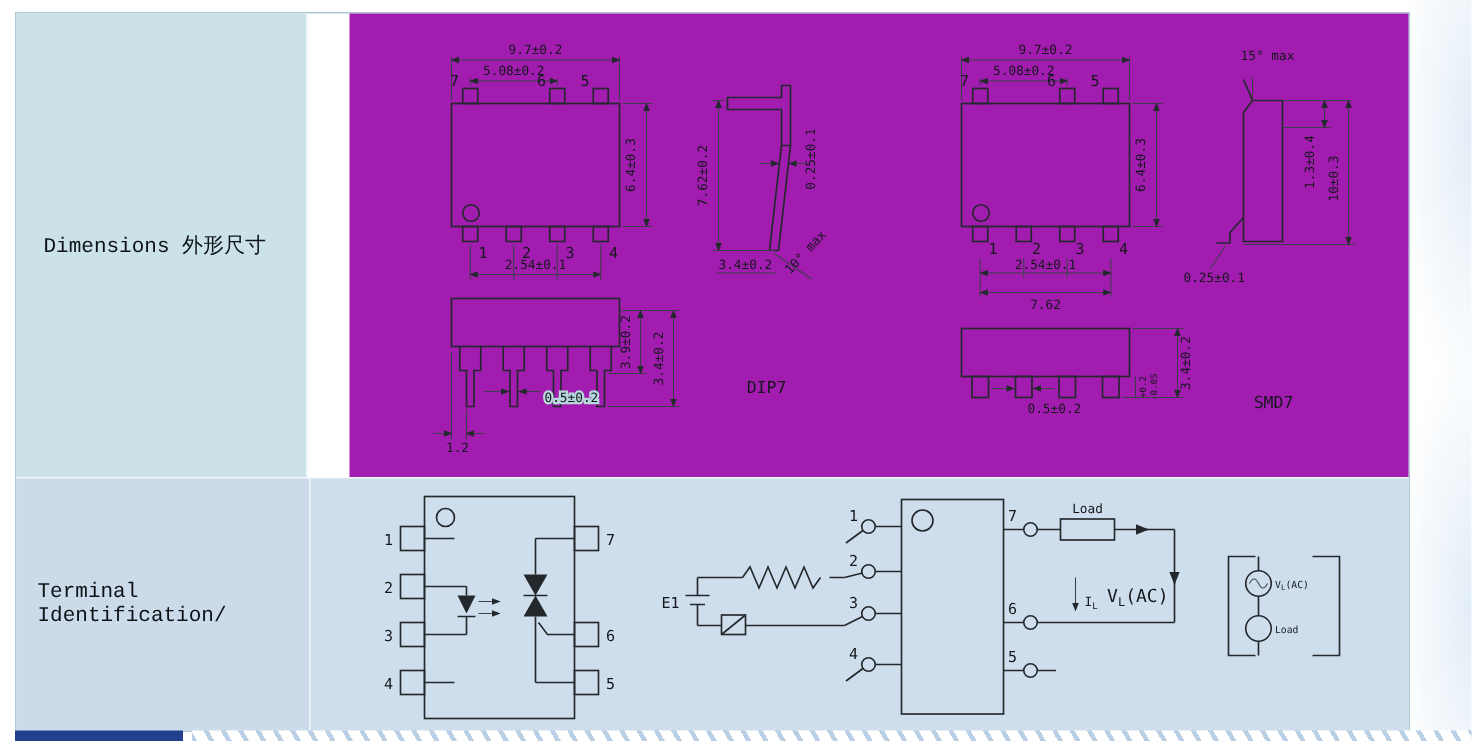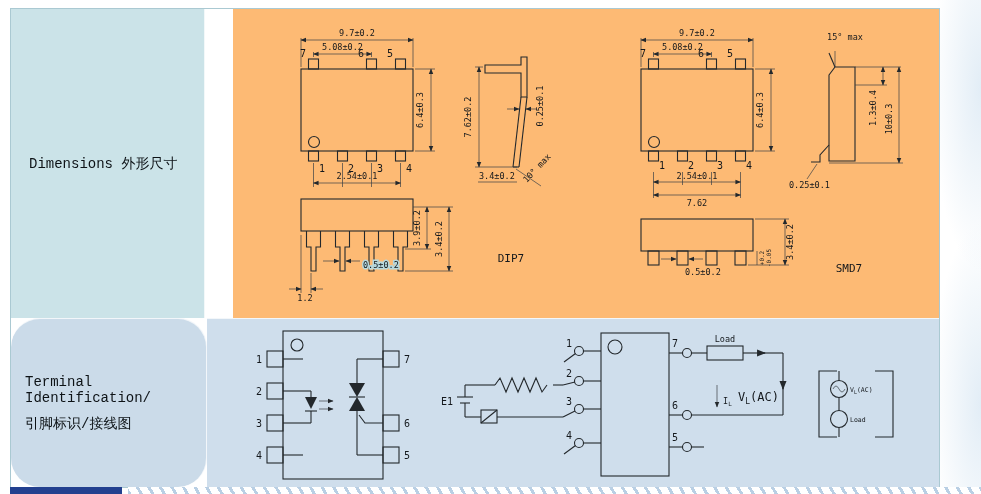--- a/index.html
+++ b/index.html
@@ -16,23 +16,23 @@
   .navy-bar { position:absolute; left:10px; bottom:0; width:112px; height:7px; background:#23408f; }
 
   .sheet { position:absolute; left:10px; top:8px; width:930px; height:480px; border:1px solid #aac9d2; }
   .row { display:flex; width:100%; }
   .row.top { height:309px; }
   .row.bottom { height:169px; }
   .cell { position:relative; }
   .label-cell { width:196px; border-right:1px solid rgba(255,255,255,.75); }
   .drawing-cell { flex:1; }
   .top .label-cell { background:#cbe3e8; display:flex; align-items:center; padding-left:18px; }
-  .top .drawing-cell { background:#fdba74;margin-left:28px; }
+  .top .drawing-cell { background:#a21caf;margin-left:28px; }
   .bottom .label-cell { background:#cbdbe9; border-top:1px solid rgba(255,255,255,.75);
-    display:flex; flex-direction:column; justify-content:center; padding-left:14px; gap:9px;border-radius:29px; }
+    display:flex; flex-direction:column; justify-content:center; padding-left:14px; gap:9px; }
   .bottom .drawing-cell { background:#cfdeec; border-top:1px solid rgba(255,255,255,.75); }
   .label-text { font-family:"Liberation Mono","DejaVu Sans Mono",monospace; font-size:14px; color:#0d1216; }
 
   svg { display:block; }
   .l  { stroke:#23282c; stroke-width:1.1; fill:none; }
   .t  { stroke:#3a4146; stroke-width:0.7; fill:none; }
   .fill { fill:#23282c; stroke:none; }
   .dim { font-family:"DejaVu Sans Mono",monospace; font-size:8.5px; fill:#14181c; }
   .pin { font-family:"DejaVu Sans Mono",monospace; font-size:10px; fill:#14181c; }
   .pkg { font-family:"DejaVu Sans Mono",monospace; font-size:11px; fill:#14181c; }
@@ -243,21 +243,20 @@
           </g>
 
           <text class="pkg" x="616" y="263" text-anchor="middle">SMD7</text>
         </svg>
       </div>
     </div>
 
     <div class="row bottom">
       <div class="cell label-cell">
         <div class="label-text">Terminal Identification/</div>
-        <div class="label-text">引脚标识/接线图</div>
       </div>
       <div class="cell drawing-cell">
         <svg width="706" height="168" viewBox="0 0 706 168">
           <defs>
             <marker id="ar2" viewBox="0 0 10 10" refX="9" refY="5" markerWidth="8" markerHeight="8" orient="auto-start-reverse">
               <path d="M0,1 L10,5 L0,9 Z" fill="#23282c"></path>
             </marker>
           </defs>
 
           <g>

